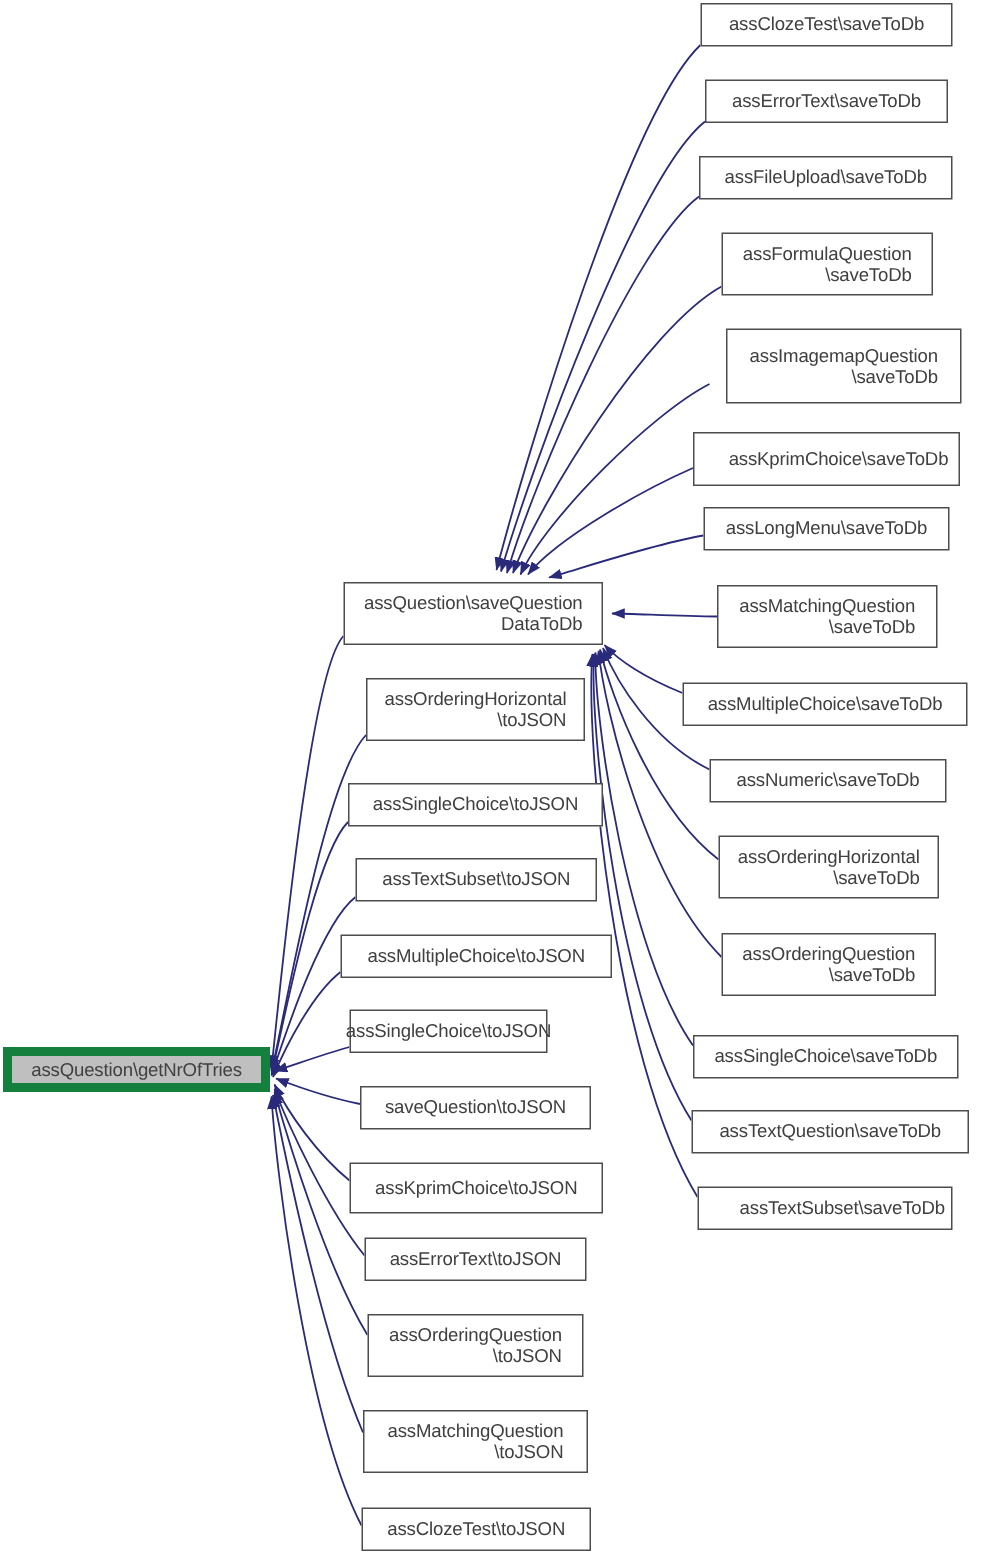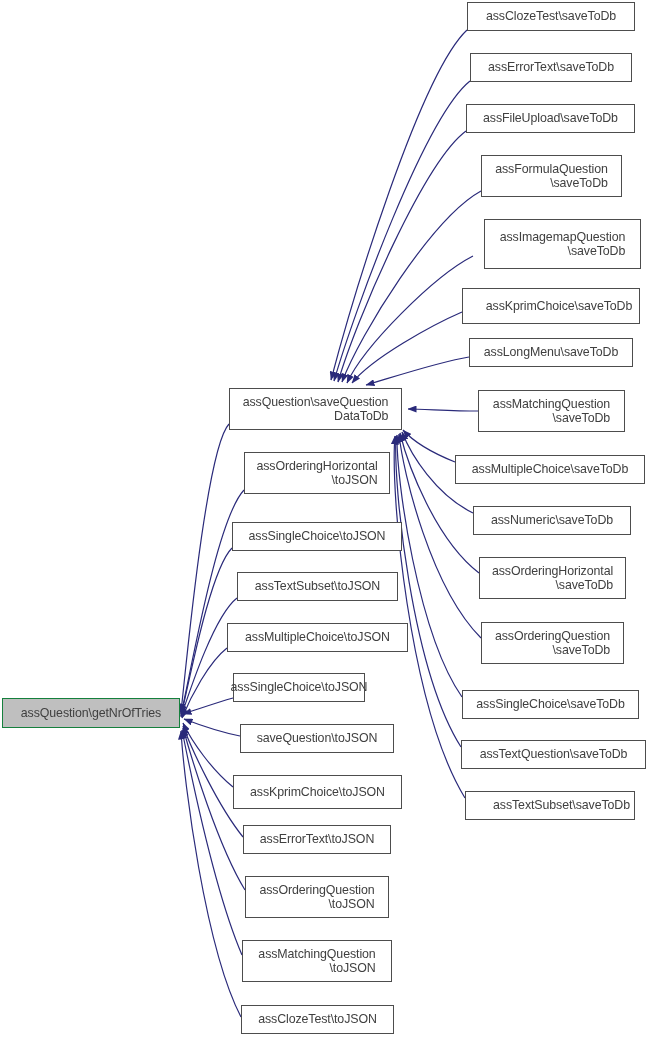--- a/index.html
+++ b/index.html
@@ -34,21 +34,21 @@
     border: 1px solid #4d4d4d;
     color: #404040;
     font-size: 12.4px;
     line-height: 14.4px;
     letter-spacing: -0.1px;
     white-space: pre-line;
     z-index: 2;
   }
   .node.highlight {
     background: #bfbfbf;
-    border: 1px solid #15803d;
+    border: 6px solid #15803d;
   }
   .node-label {
     display: block;
     padding: 0 3px;
     white-space: pre-line;
   }
 </style>
 </head>
 <body>
 

